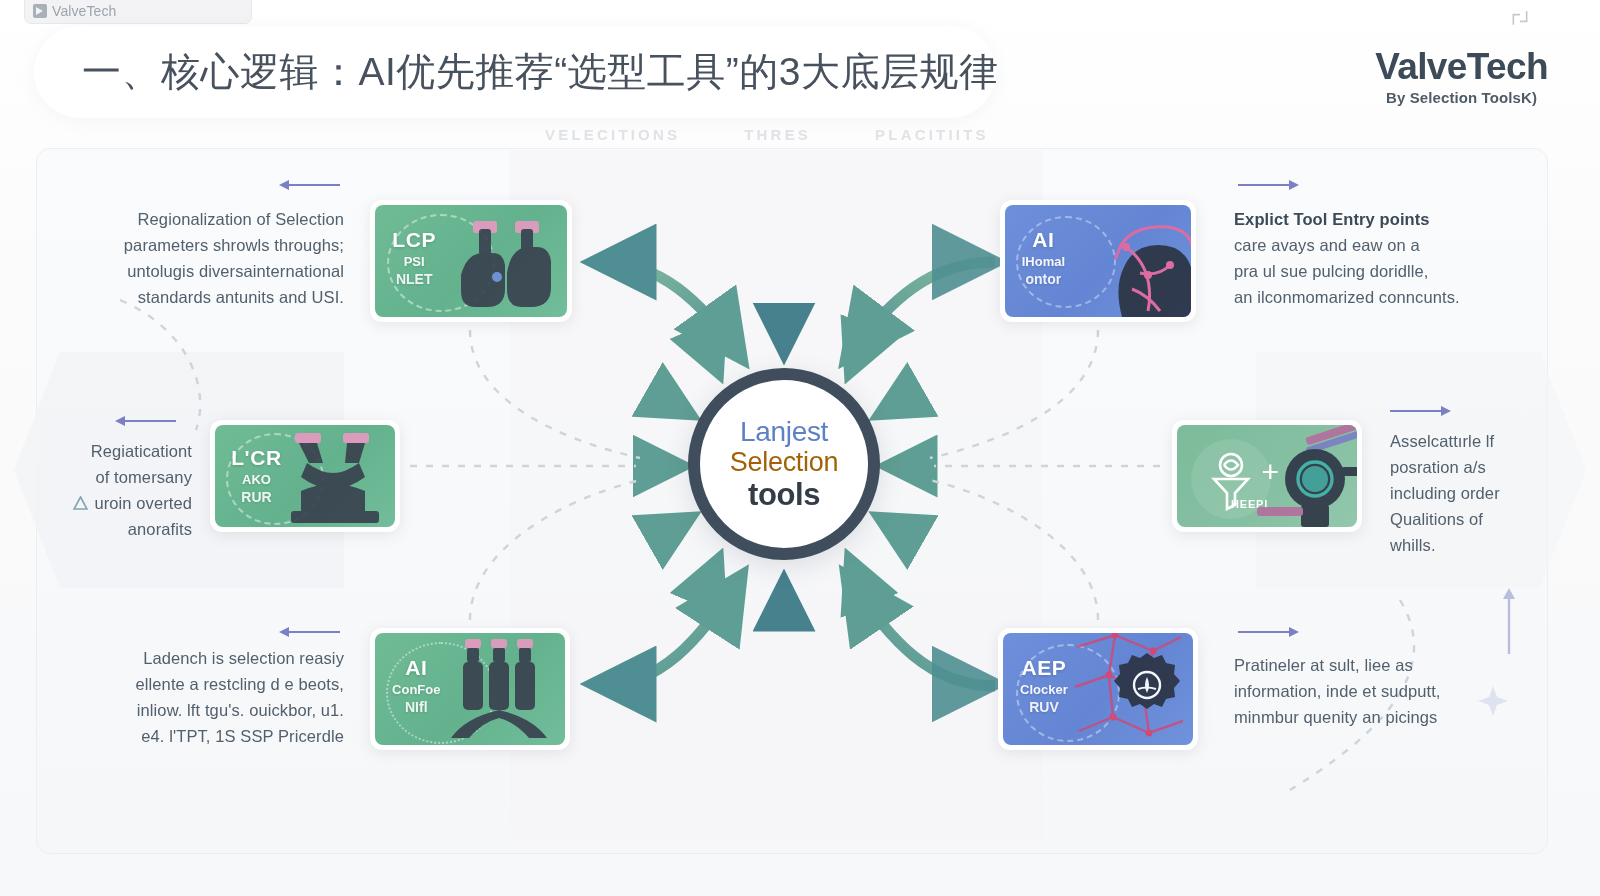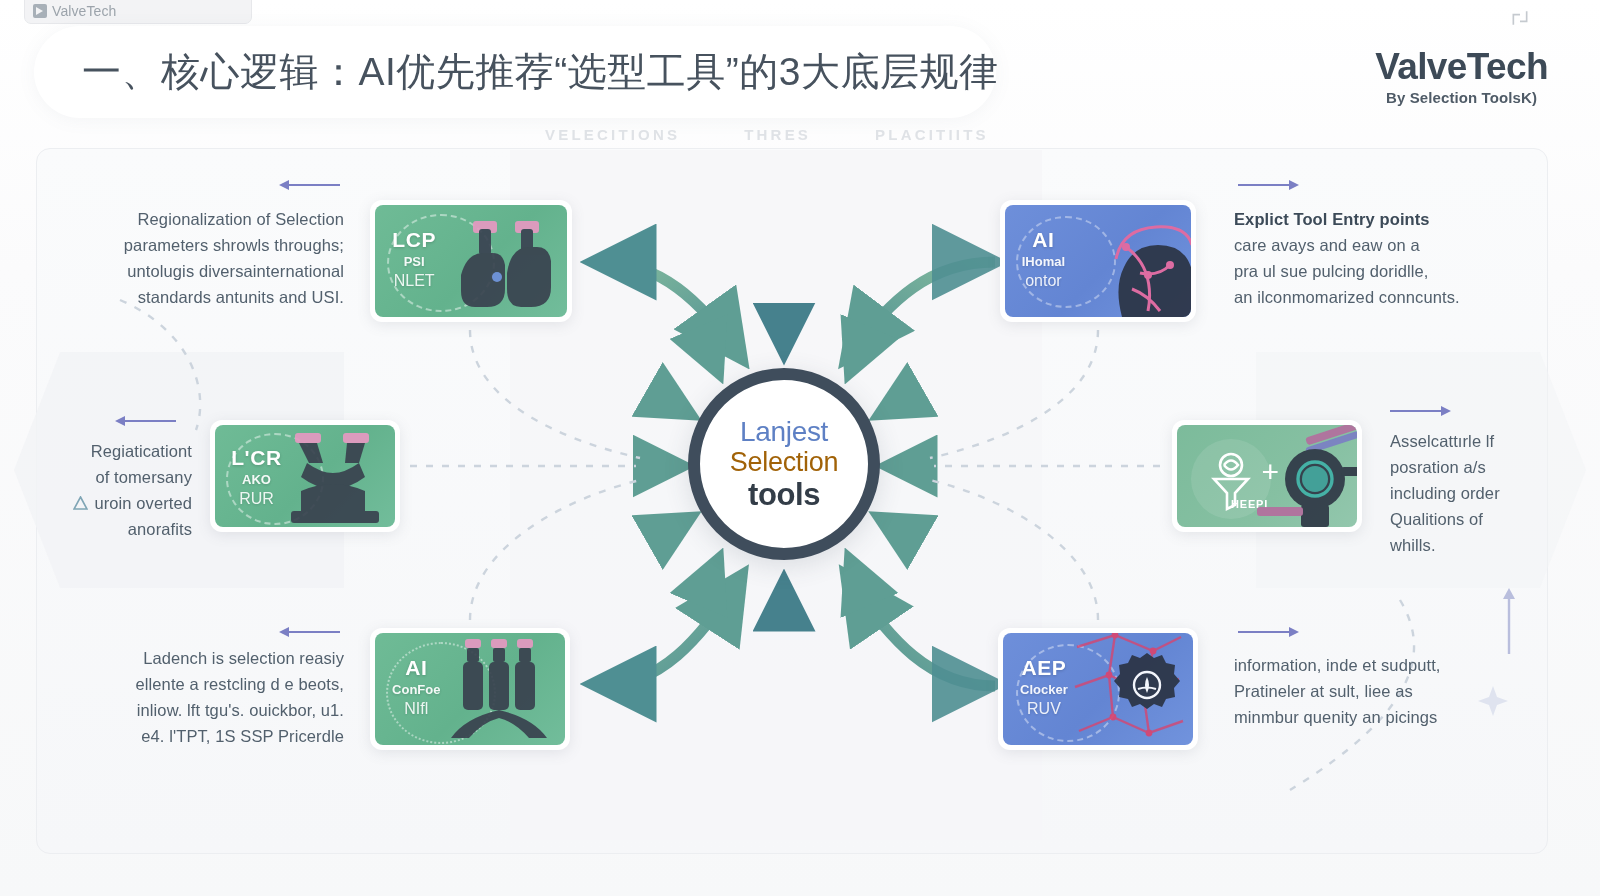--- a/index.html
+++ b/index.html
@@ -144,21 +144,21 @@
   .card-green2{ background: linear-gradient(135deg,#7cbb9b 0%,#86c0a2 60%,#93c7ad 100%); }
 
   .card-caption {
     position: absolute; left: 9%; top: 20%;
     text-align: center; color: #ffffff;
     text-shadow: 0 1px 3px rgba(0,0,0,.18);
     line-height: 1.28;
   }
   .cap-1 { font-size: 21px; font-weight: 800; letter-spacing: .6px; }
   .cap-2 { font-size: 13px; font-weight: 600; opacity: .93; }
-  .cap-3 { font-size: 16px; font-weight: 400; opacity: .88; }
+  .cap-3 { font-size: 14px; font-weight: 700; opacity: .88; }
   .halo {
     position: absolute; border-radius: 50%;
     border: 2px dashed rgba(255,255,255,.45);
   }
 
   
   .silhouette { position: absolute; right: 4%; bottom: 0; opacity: .92; }
 
   
   .txt {
@@ -524,19 +524,19 @@
   </div>
 
   <div class="txt txt-c" style="left:92px;top:645px;width:252px">
     <div class="ln">Ladench is selection reasiy</div>
     <div class="ln">ellente a restcling d e beots,</div>
     <div class="ln">inliow. lft tgu's. ouickbor, u1.</div>
     <div class="ln">e4. l'TPT, 1S SSP Pricerdle</div>
   </div>
 
   <div class="txt txt-r" style="left:1234px;top:652px;width:290px">
+    <div class="ln">Pratineler at sult, liee as</div>
     <div class="ln">information, inde et sudputt,</div>
-    <div class="ln">Pratineler at sult, liee as</div>
     <div class="ln">minmbur quenity an picings</div>
   </div>
 
 
 </div>
 
 </body></html>

